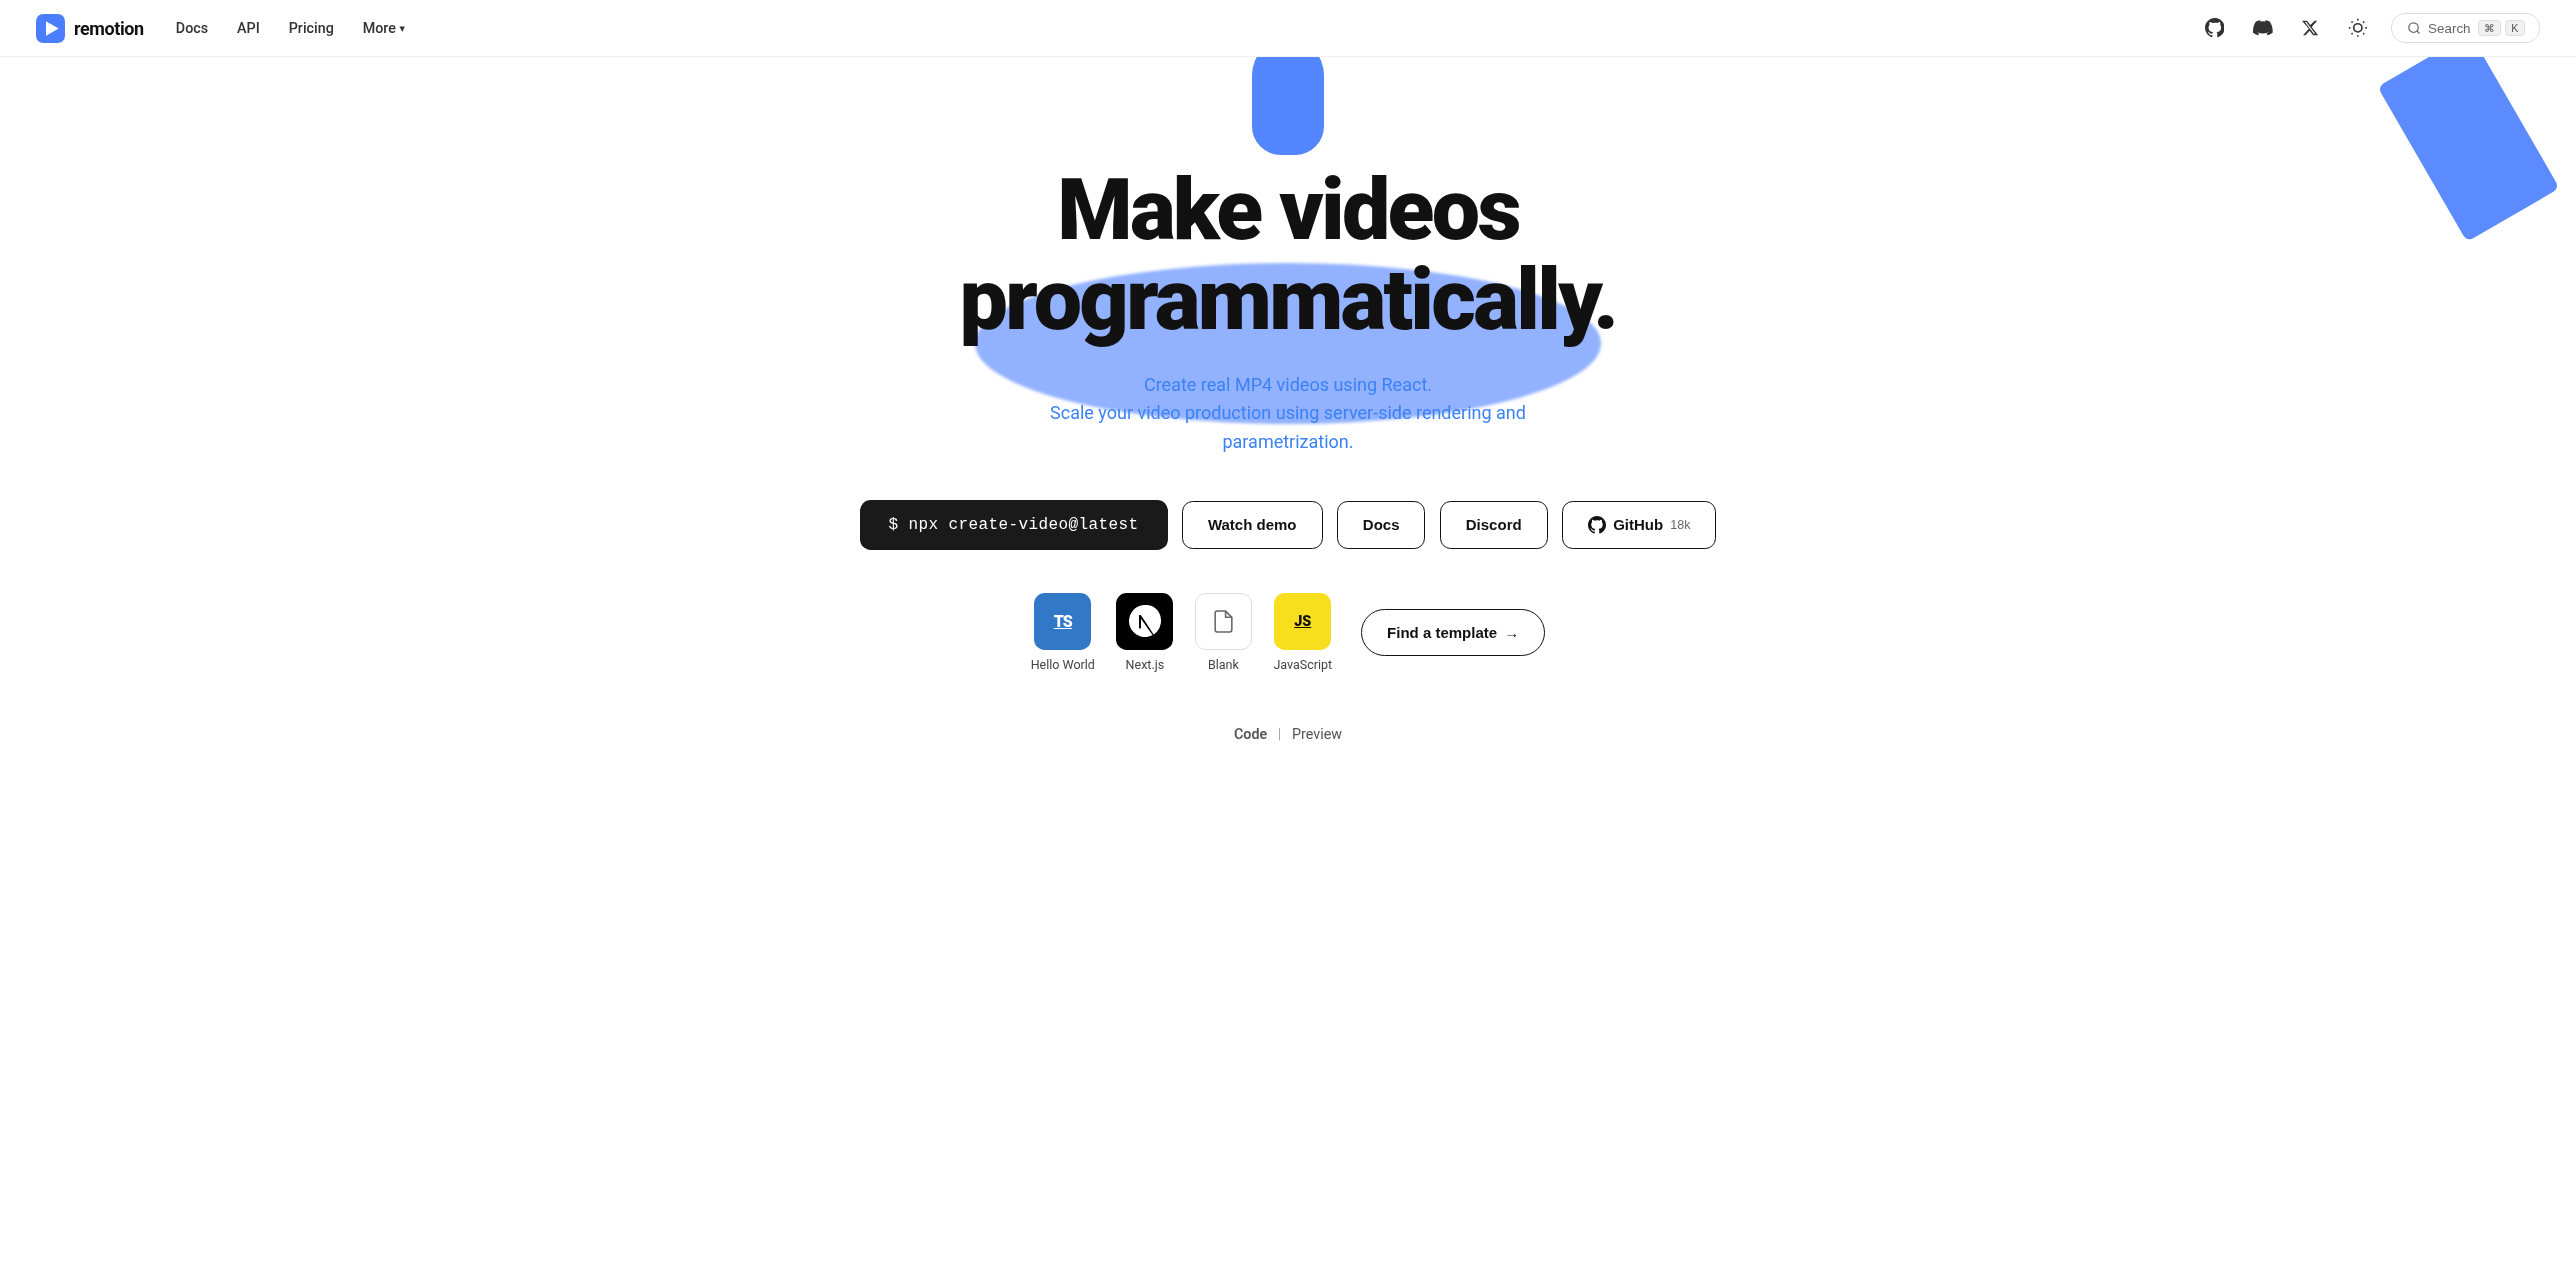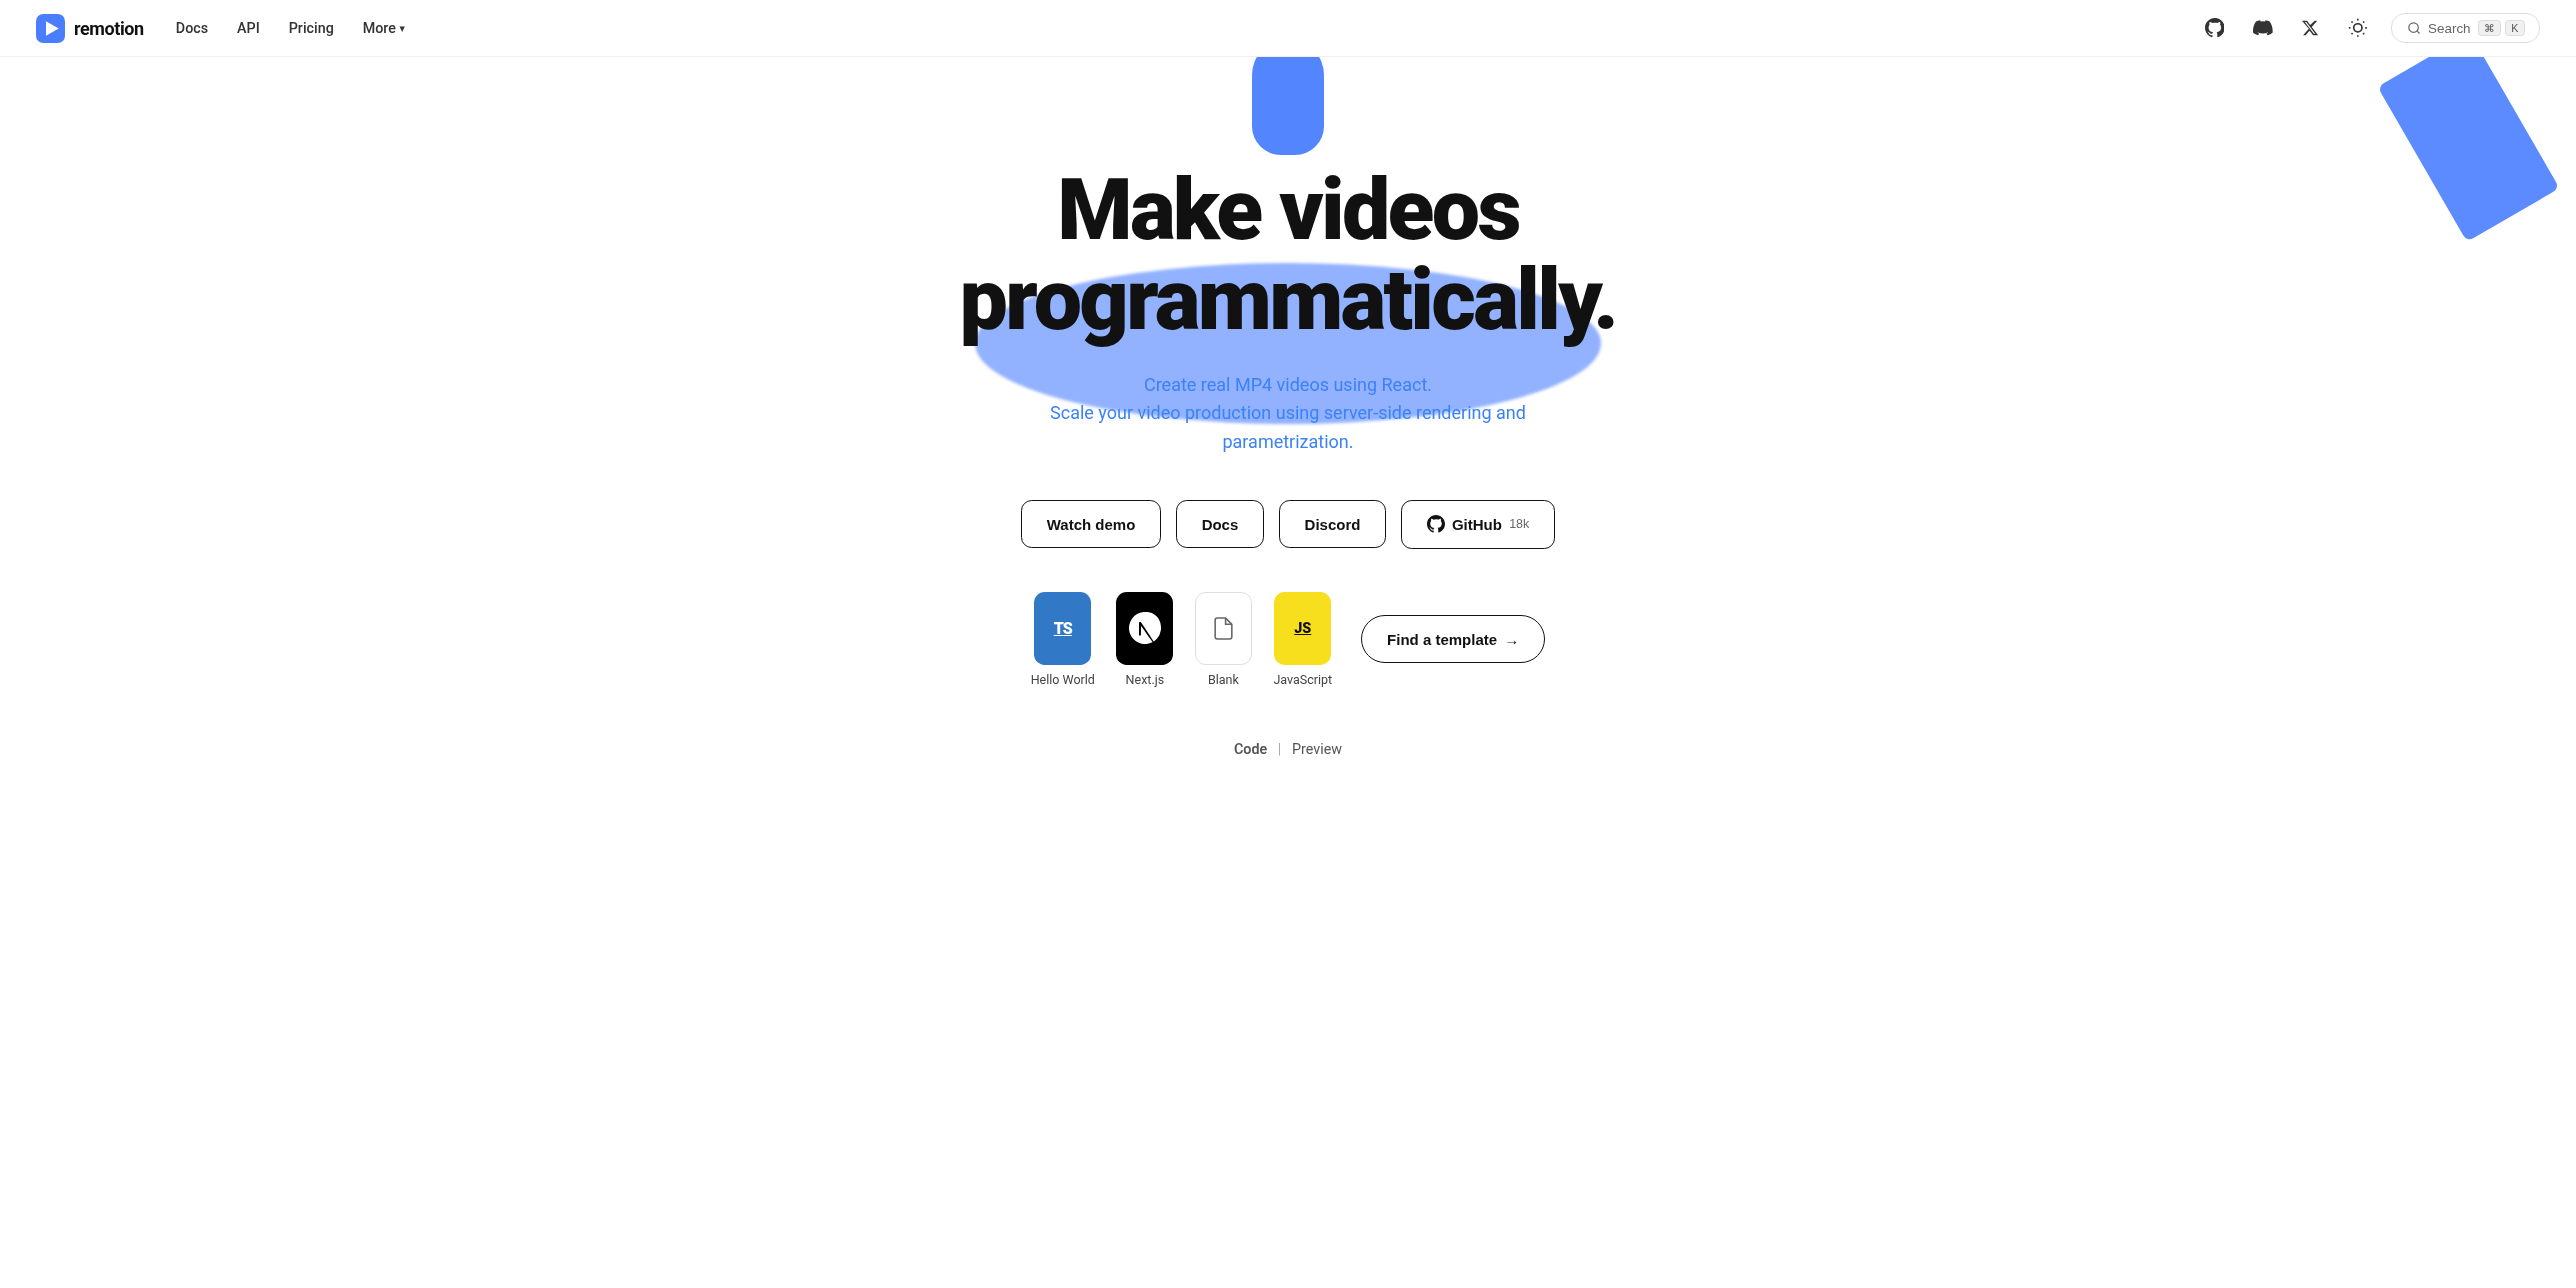--- a/index.html
+++ b/index.html
@@ -258,21 +258,21 @@
 
     .template-item {
       display: flex;
       flex-direction: column;
       align-items: center;
       gap: 7.2px;
     }
 
     .template-icon-box {
       width: 57px;
-      height: 73px;
+      height: 57px;
       border-radius: 10.7px;
       display: flex;
       align-items: center;
       justify-content: center;
       font-size: 21.5px;
       font-weight: 700;
       text-decoration: underline;
     }
 
     .template-icon-ts {
@@ -422,20 +422,21 @@
     <span>programmatically.</span>
   </h1>
 
   <p class="hero-subtitle">
     <span>Create real MP4 videos using React.</span>
     <br>
     <span>Scale your video production using server-side rendering and parametrization.</span>
   </p>
 
   <div class="cta-row">
+    <div class="code-pill">$ npx create-video@latest</div>
 
     <button class="cta-btn">
       <span>Watch demo</span>
     </button>
 
     <button class="cta-btn">
       <span>Docs</span>
     </button>
 
     <button class="cta-btn">

